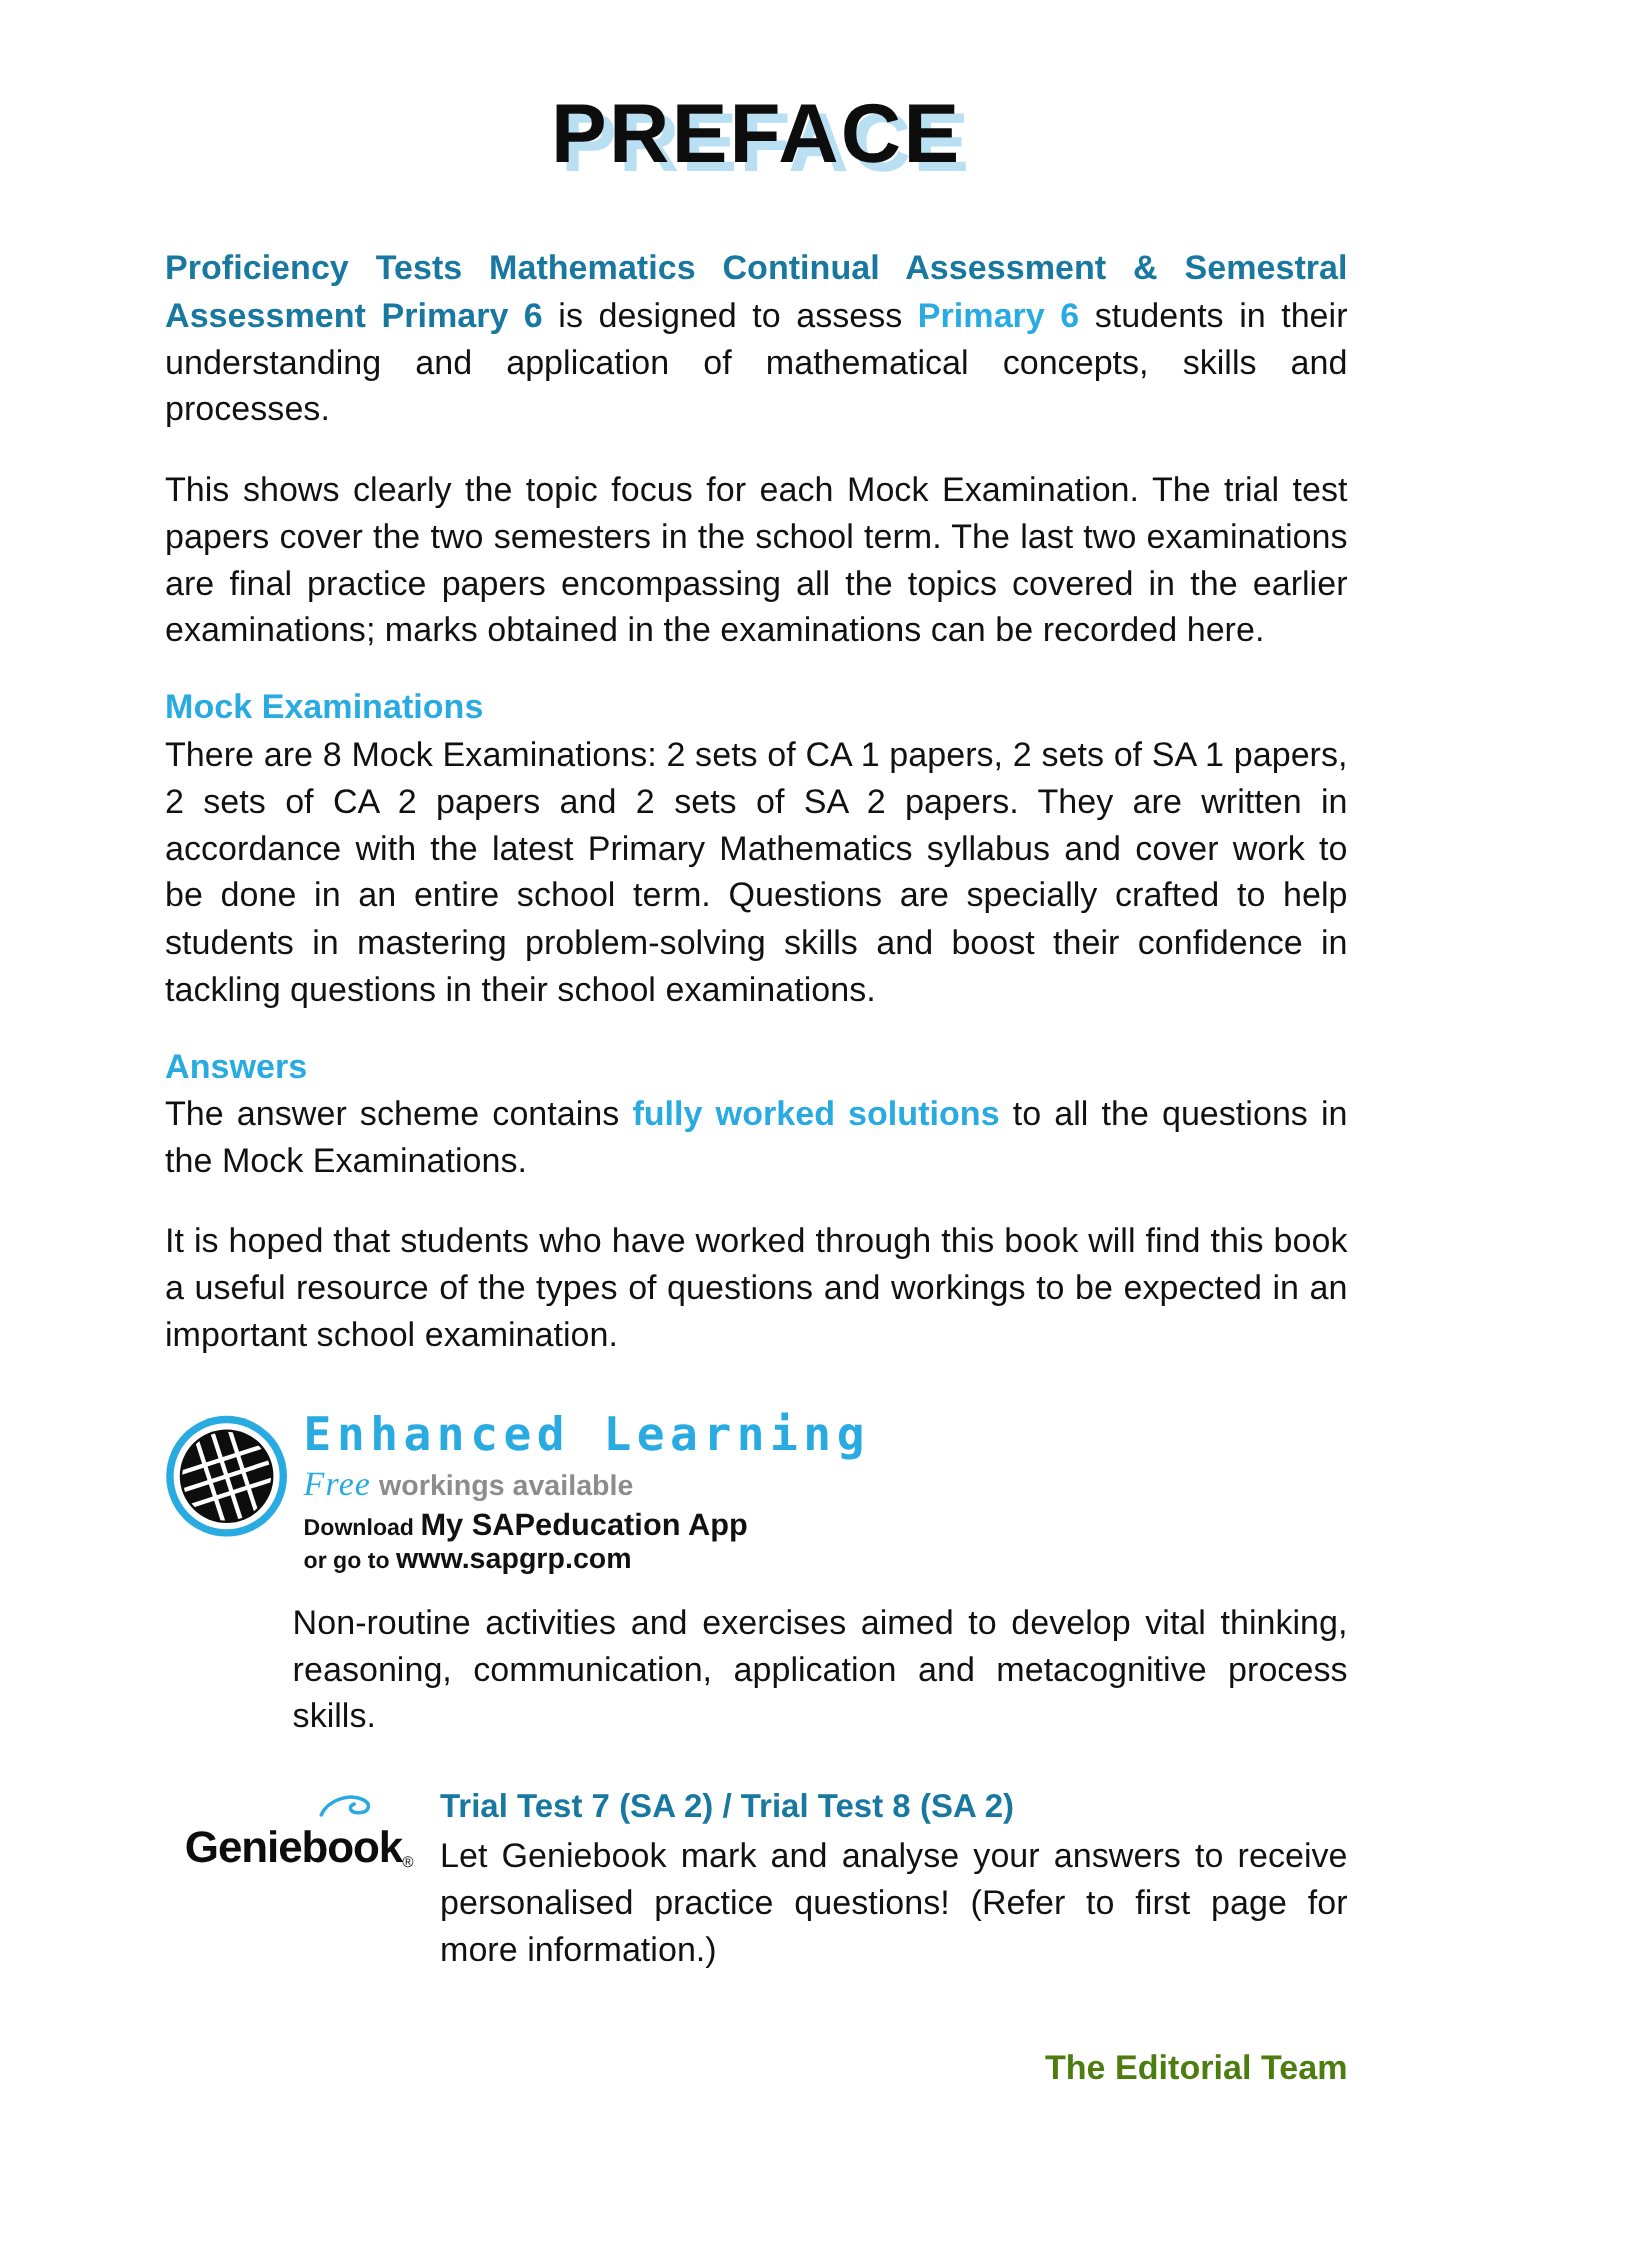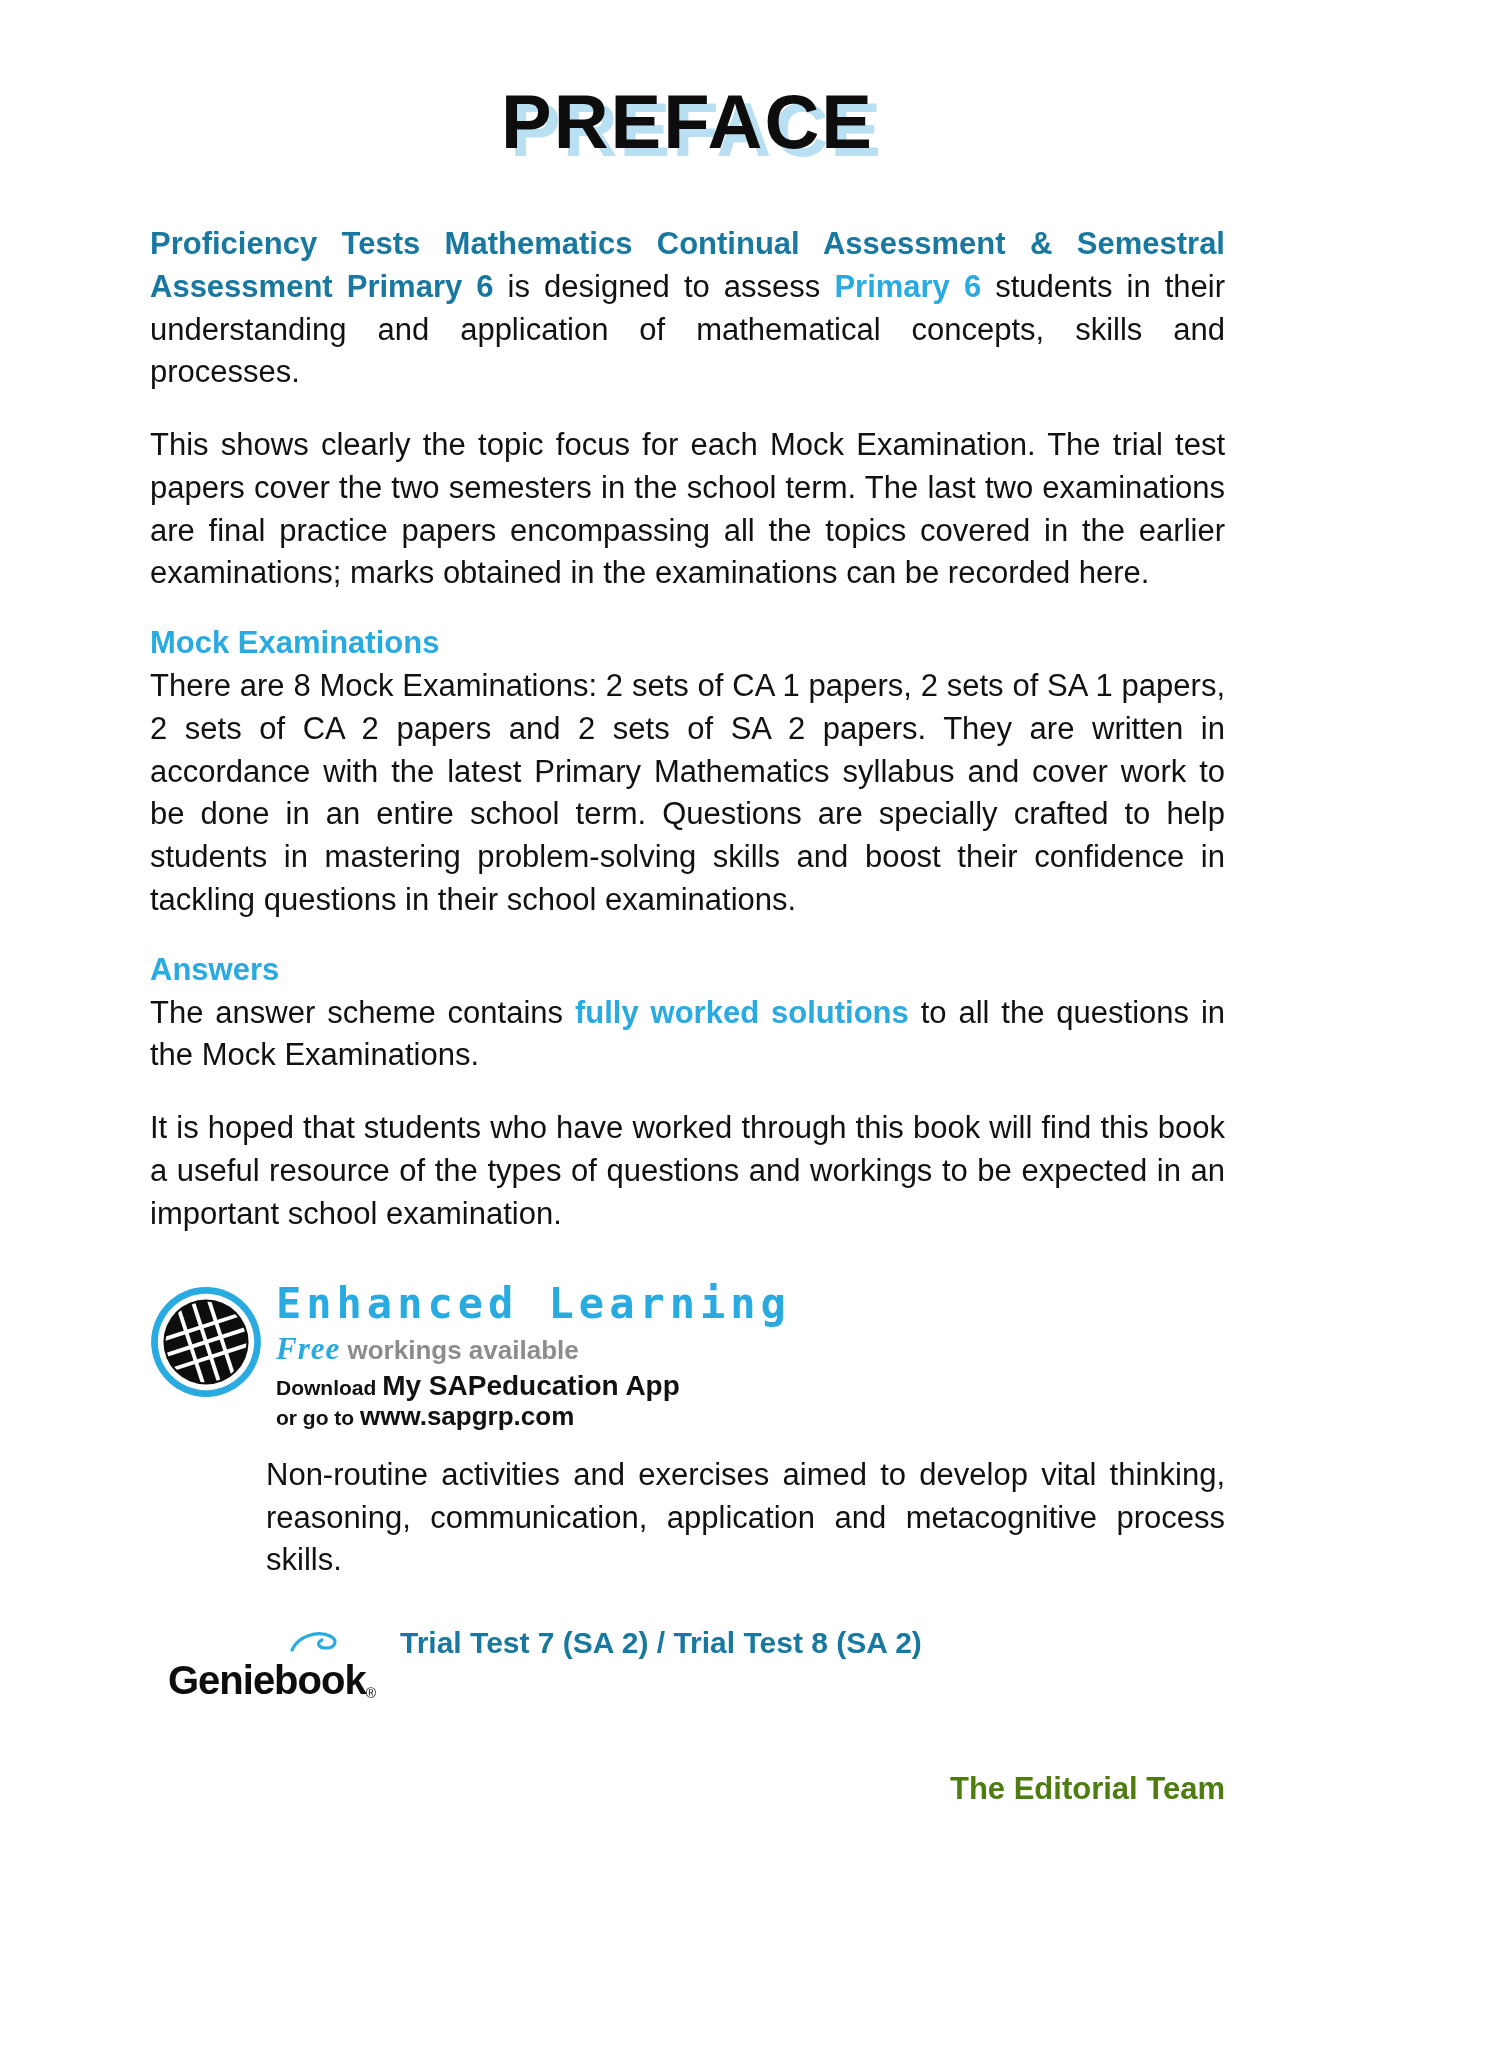--- a/index.html
+++ b/index.html
@@ -52,21 +52,21 @@
     font-weight: bold;
     font-size: 42px;
     letter-spacing: 5px;
     color: #29ABE2;
     line-height: 1.05;
   }
   .el-free { margin-top: 6px; line-height: 1.1; }
   .free {
     font-family: "Liberation Serif", serif;
     font-style: italic;
-    font-weight: bold;
+    font-weight: normal;
     font-size: 31px;
     color: #29ABE2;
     letter-spacing: 1px;
   }
   .free-rest { font-size: 26px; font-weight: bold; color: #8C8C8C; }
   .el-download { margin-top: 4px; line-height: 1.15; }
   .dl { font-size: 21px; font-weight: bold; color: #111; }
   .app { font-size: 28px; font-weight: bold; color: #111; }
   .el-url { line-height: 1.15; }
   .orgoto { font-size: 21px; font-weight: bold; color: #111; }
@@ -175,18 +175,19 @@
 
   <div class="geniebook">
     <div class="gb-logo">
       <svg class="gb-swirl" viewBox="0 0 54 30" aria-hidden="true">
         <path d="M4 22 C10 8, 30 2, 42 8 C50 12, 48 20, 38 20 C30 20, 28 14, 34 12" fill="none" stroke="#29ABE2" stroke-width="3.2" stroke-linecap="round"></path>
       </svg>
       <div class="gb-wordwrap"><span class="gb-word">Geniebook</span><span class="gb-reg">®</span></div>
     </div>
     <div class="gb-text">
       <h3 class="gb-heading">Trial Test 7 (SA 2) / Trial Test 8 (SA 2)</h3>
+      <p class="gb-body">Let Geniebook mark and analyse your answers to receive personalised practice questions! (Refer to first page for more information.)</p>
     </div>
   </div>
 
   <div class="footer">The Editorial Team</div>
 
 </div>
 
 </body></html>

